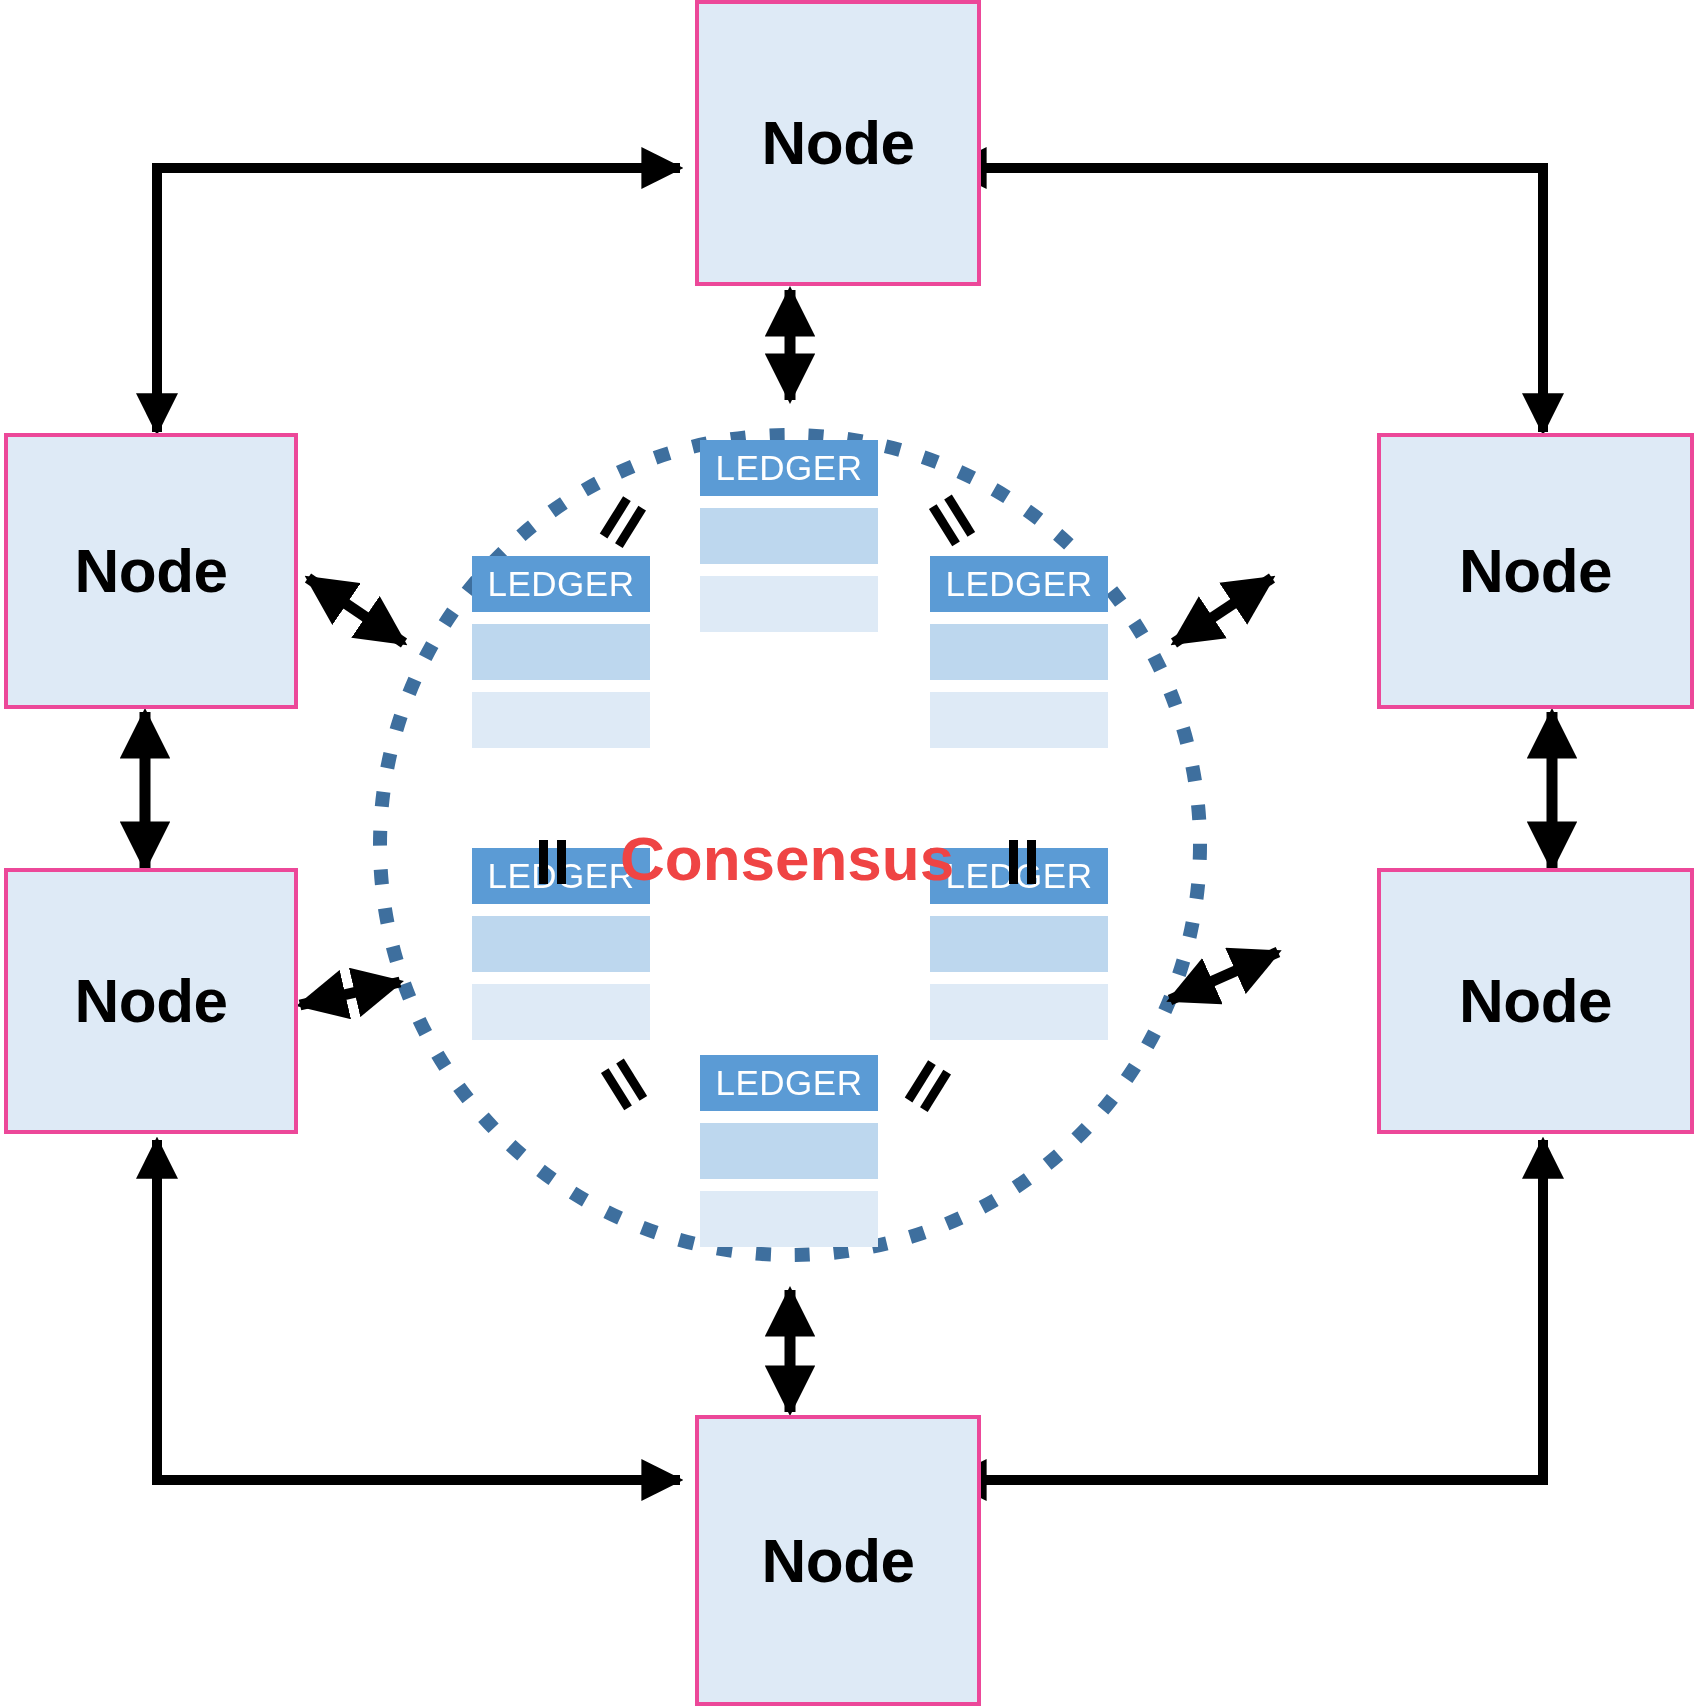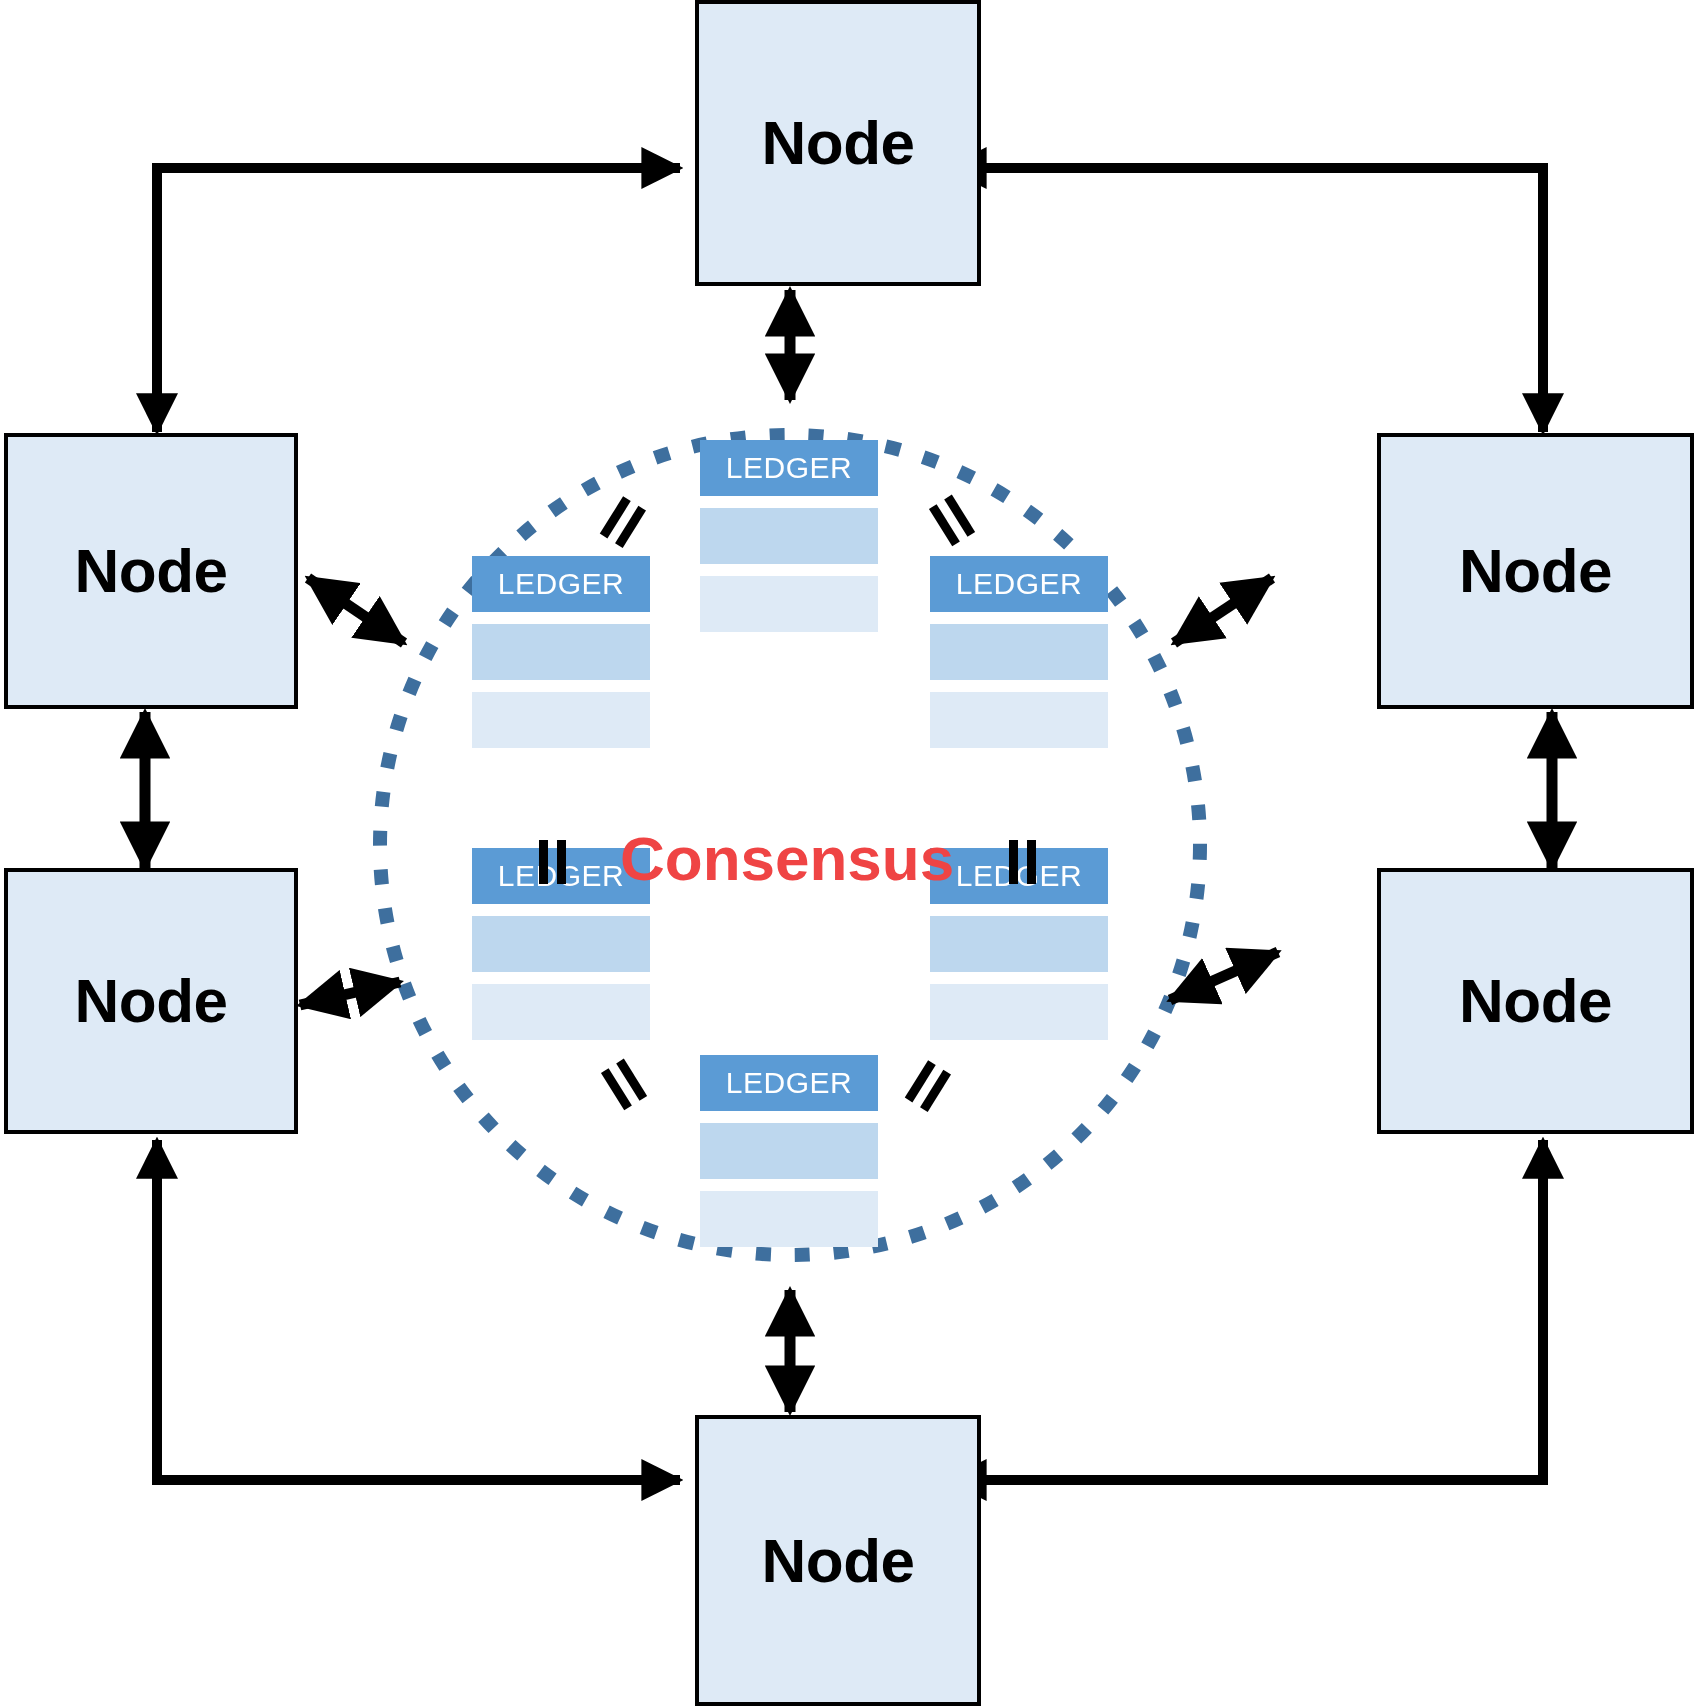--- a/index.html
+++ b/index.html
@@ -20,21 +20,21 @@
   .svg-layer {
     position: absolute;
     left: 0;
     top: 0;
     width: 1698px;
     height: 1706px;
   }
   .node-box {
     position: absolute;
     background: #DEEAF6;
-    border: 4px solid #000000;
+    border: 4px solid #ec4899;
     box-sizing: border-box;
     display: flex;
     align-items: center;
     justify-content: center;
   }
   .node-label {
     font-family: "Liberation Sans", sans-serif;
     font-weight: bold;
     font-size: 62px;
     color: #000000;
@@ -42,21 +42,21 @@
     line-height: 1;
   }
   .ledger-stack {
     position: absolute;
     width: 178px;
   }
   .ledger-head {
     background: #5B9BD5;
     color: #ffffff;
     font-family: "Liberation Sans", sans-serif;
-    font-size: 30px;
+    font-size: 35px;
     font-weight: normal;
     text-align: center;
     line-height: 56px;
     height: 56px;
     letter-spacing: 0.5px;
   }
   .ledger-row {
     height: 56px;
     margin-top: 12px;
   }

